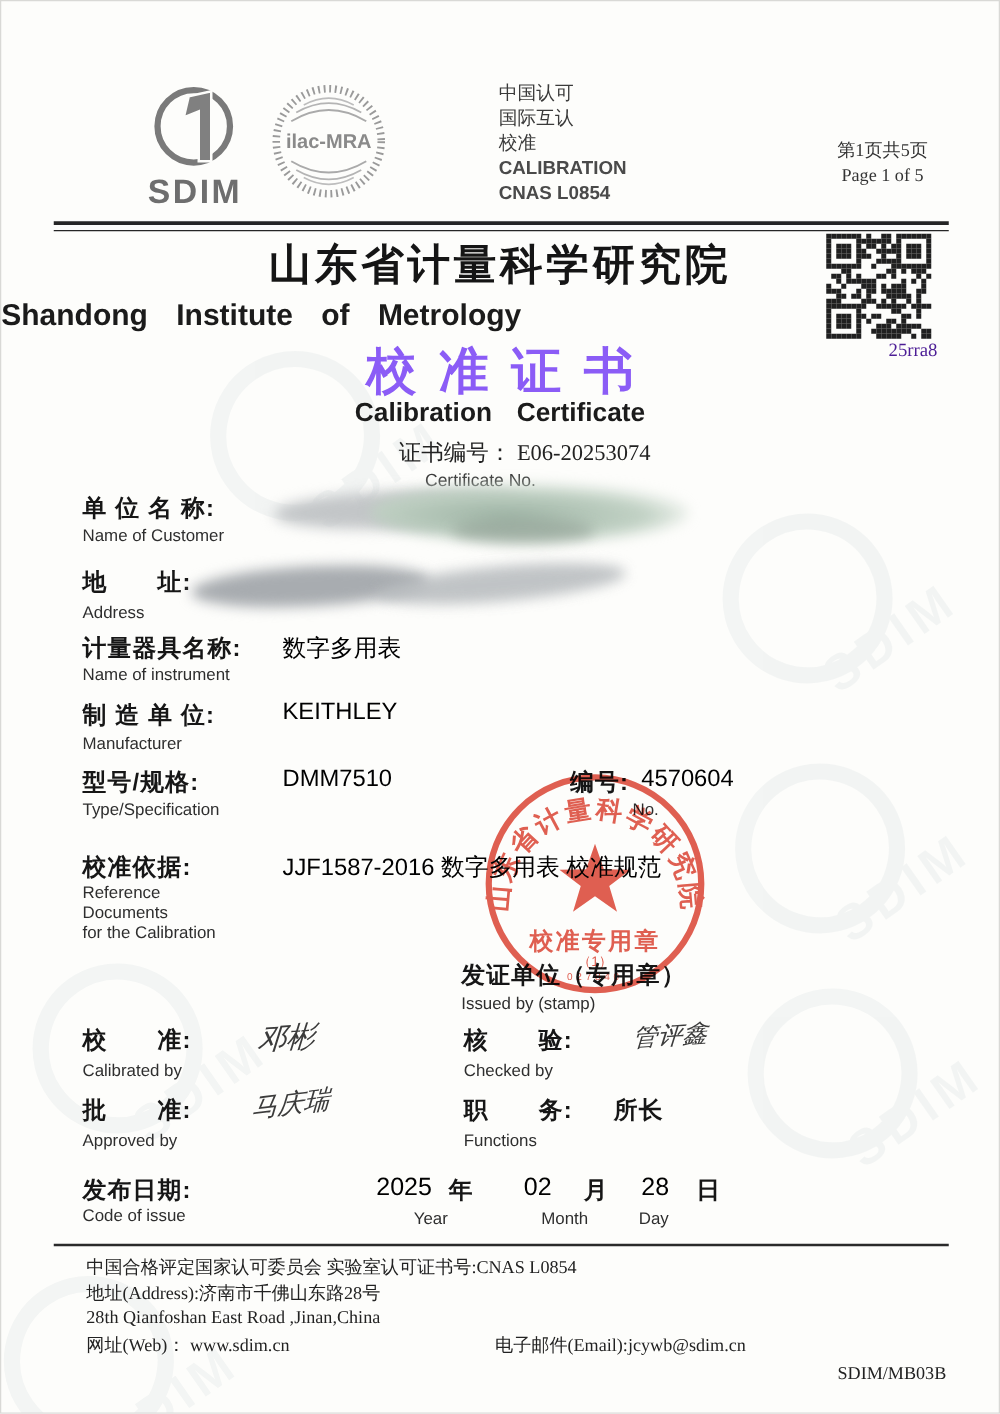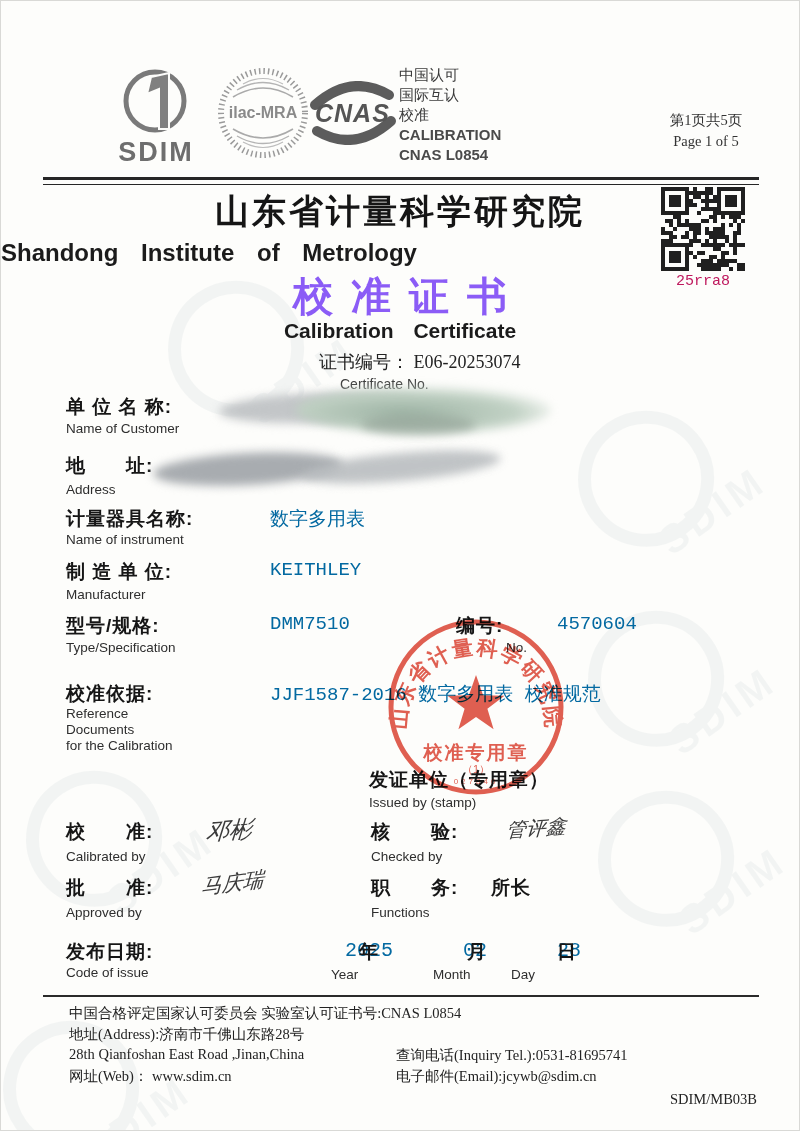--- a/index.html
+++ b/index.html
@@ -34,27 +34,27 @@
     font-family:"Liberation Serif",serif; font-weight:bold; font-size:40px; letter-spacing:18px; text-indent:18px; color:#8b5cf6;}
   .cert-en{left:0; right:0; top:318px; text-align:center;
     font-weight:bold; font-size:21px; word-spacing:14px; color:#1b1b1b;}
   .certno{left:318px; top:349px; font-family:"Liberation Serif",serif; font-size:18px; color:#222;}
   .certno-en{left:318px; top:375px; font-size:14px; color:#3c3c3c;margin-left:21px;}
 
   
   .qr{left:660px; top:186px; display:grid; grid-template-columns:repeat(21,4px); grid-auto-rows:4px;}
   .qr i{background:transparent;}
   .qr i.d{background:#202020;}
-  .qr-caption{left:655px; top:272px; width:94px; text-align:center;
-    font-family:Liberation Mono, monospace; font-size:15px; color:#be185d;}
+  .qr-caption{left:655px; top:272px; width:94px; text-align:right;
+    font-family:Liberation Serif, serif; font-size:15px; color:#4c1d95;}
 
   
   .lbl{font-weight:600; font-size:19px; color:#161616; letter-spacing:1px;}
   .sub{font-size:13.5px; color:#2e2e2e;}
-  .val{font-family:Liberation Mono, monospace; font-size:19px; color:#0369a1;margin-left:44px;}
+  .val{font-family:Liberation Sans, sans-serif; font-size:19px; color:#000000;}
 
   
   .smudge{position:absolute; border-radius:50%; filter:blur(5px);}
 
   
   .stamp{left:383px; top:614px; width:184px; height:184px; mix-blend-mode:multiply; opacity:.88;}
 
   
   .handwrite{font-family:"DejaVu Serif",serif; font-style:italic; font-size:23px; color:#3b3b3b;
     transform:rotate(-4deg) skewX(-8deg); display:inline-block;}
@@ -114,27 +114,20 @@
       <path d="M16 30 Q46 12 76 30" fill="none" stroke="#aaa" stroke-width="1.6"></path>
       <path d="M20 23 Q46 8 72 23" fill="none" stroke="#b4b4b4" stroke-width="1.4"></path>
       <path d="M26 17 Q46 6 66 17" fill="none" stroke="#bdbdbd" stroke-width="1.2"></path>
       <path d="M16 62 Q46 80 76 62" fill="none" stroke="#aaa" stroke-width="1.6"></path>
       <path d="M20 69 Q46 84 72 69" fill="none" stroke="#b4b4b4" stroke-width="1.4"></path>
       <path d="M26 75 Q46 86 66 75" fill="none" stroke="#bdbdbd" stroke-width="1.2"></path>
       <text x="46" y="51" text-anchor="middle" font-family="Liberation Sans, sans-serif" font-size="16" font-weight="bold" fill="#8a8a8a">ilac-MRA</text>
     </svg>
   </div>
 
-  <div class="abs logo-cnas">
-    <svg width="88" height="64" viewBox="0 0 88 64">
-      <path d="M6 24 Q42 -8 80 14" fill="none" stroke="#5c5c5c" stroke-width="10" stroke-linecap="round"></path>
-      <path d="M82 40 Q46 72 8 50" fill="none" stroke="#5c5c5c" stroke-width="10" stroke-linecap="round"></path>
-      <text x="6" y="41" font-family="Liberation Sans, sans-serif" font-size="25" font-weight="bold" font-style="italic" fill="#555" letter-spacing="1">CNAS</text>
-    </svg>
-  </div>
 
   <div class="abs accred">
     <div class="zh">中国认可</div>
     <div class="zh">国际互认</div>
     <div class="zh">校准</div>
     <div class="en">CALIBRATION</div>
     <div class="en">CNAS L0854</div>
   </div>
 
   <div class="abs pageinfo">
@@ -675,18 +668,17 @@
   <div class="abs val" style="left:512px;top:938px;font-size:20px">28</div>
   <div class="abs lbl" style="left:556px;top:938px">日</div>
   <div class="abs sub" style="left:330px;top:966px">Year</div>
   <div class="abs sub" style="left:432px;top:966px">Month</div>
   <div class="abs sub" style="left:510px;top:966px">Day</div>
 
   <div class="abs foot-rule"></div>
   <div class="abs foot" style="left:68px;top:1003px">中国合格评定国家认可委员会 实验室认可证书号:CNAS L0854</div>
   <div class="abs foot" style="left:68px;top:1024px">地址(Address):济南市千佛山东路28号</div>
   <div class="abs foot" style="left:68px;top:1045px">28th Qianfoshan East Road ,Jinan,China</div>
-  <div class="abs foot" style="left:395px;top:1045px">查询电话(Inquiry Tel.):0531-81695741</div>
   <div class="abs foot" style="left:68px;top:1066px">网址(Web)： www.sdim.cn</div>
   <div class="abs foot" style="left:395px;top:1066px">电子邮件(Email):jcywb@sdim.cn</div>
   <div class="abs doc-code">SDIM/MB03B</div>
 
 </div>
 
 </body></html>

